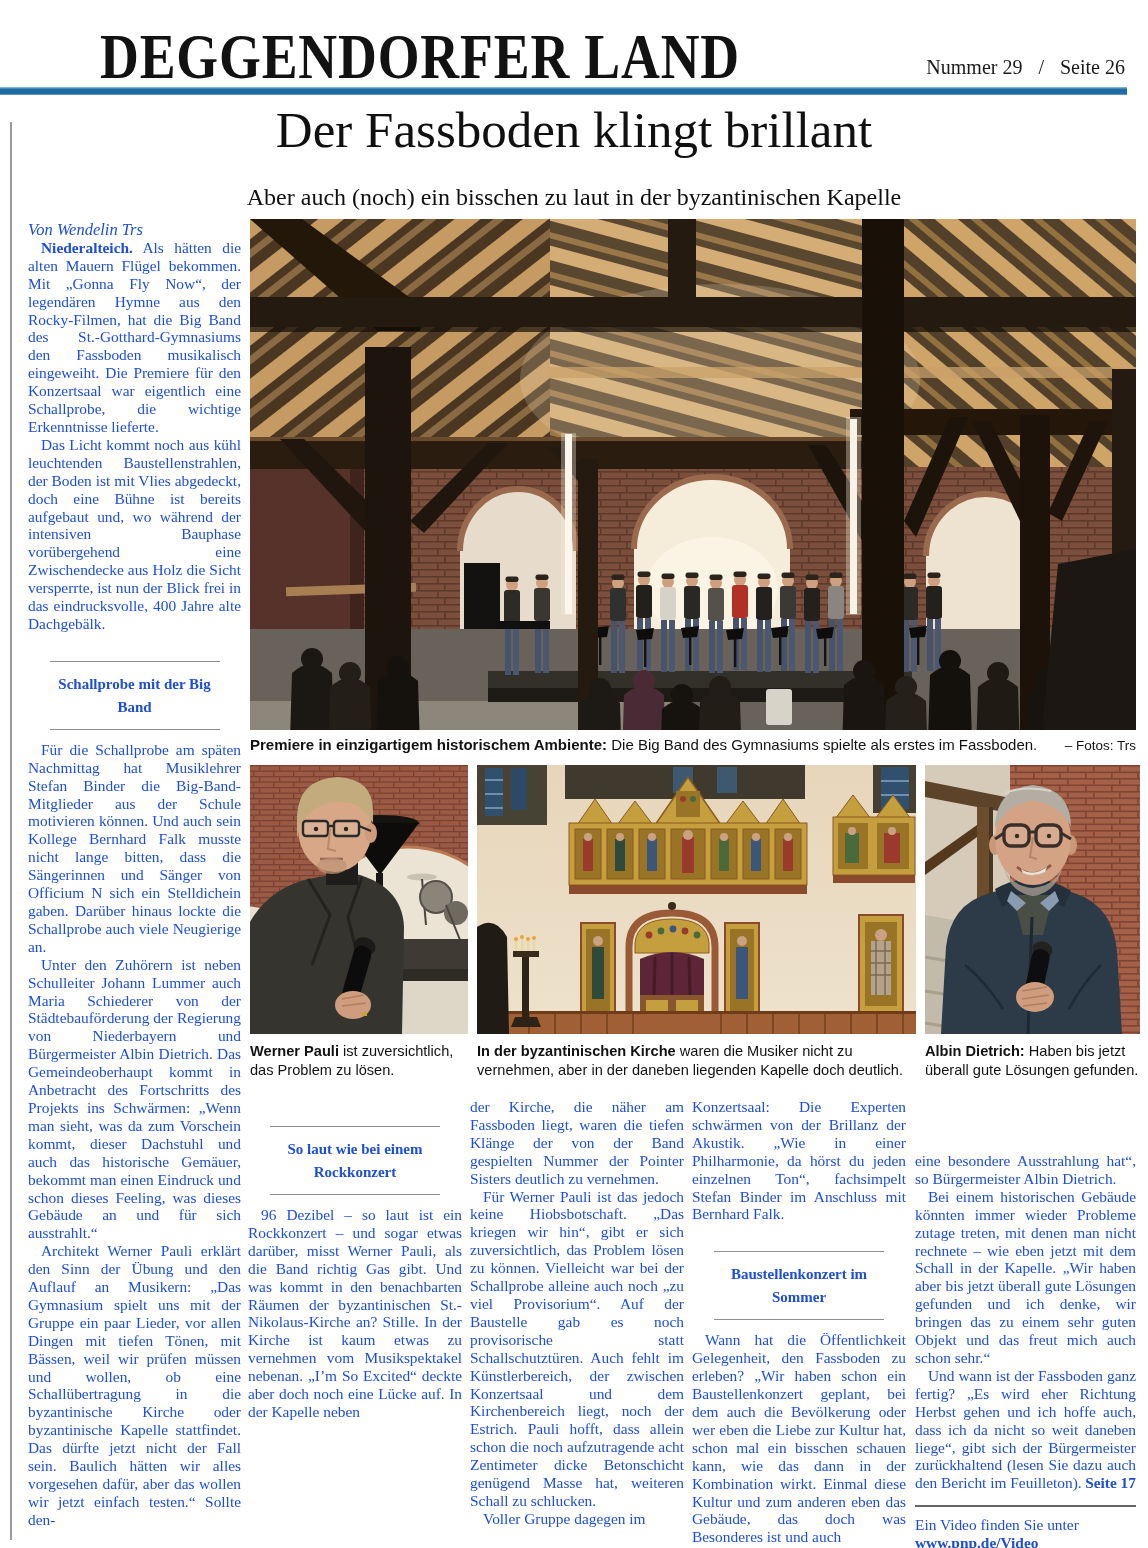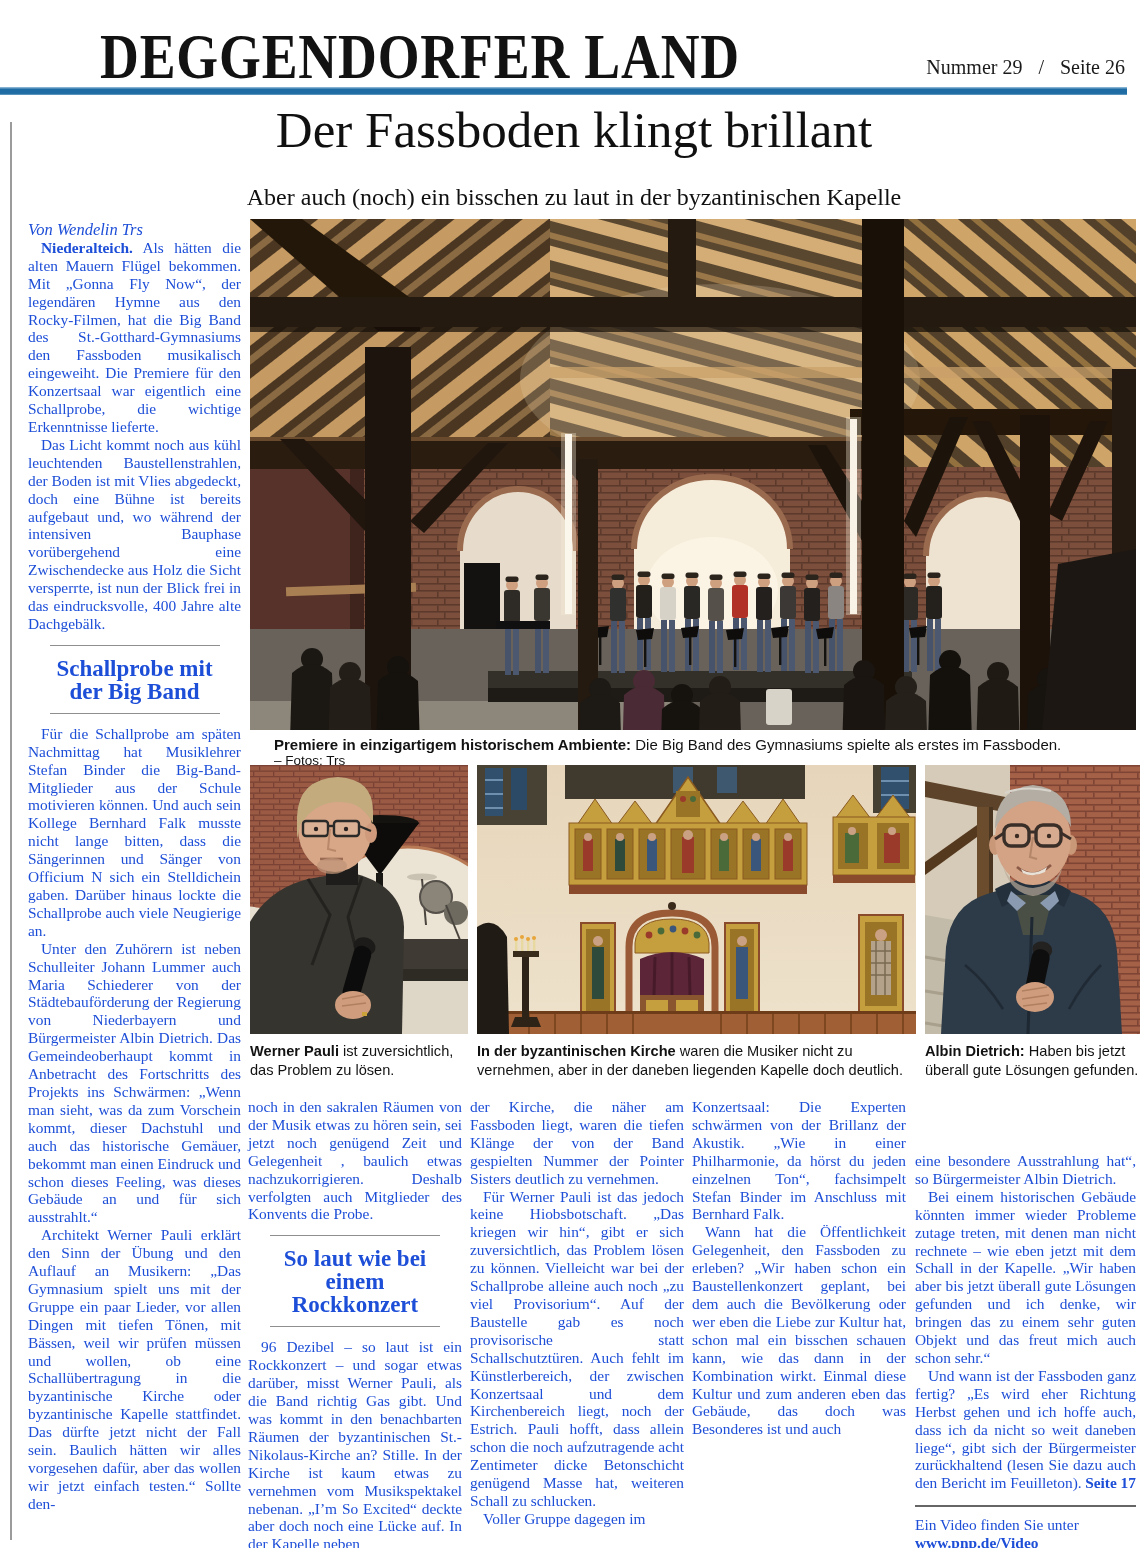--- a/index.html
+++ b/index.html
@@ -14,42 +14,42 @@
   .masthead-rule{left:0;top:87px;width:1127px;height:8px;}
   
   .headline{left:30px;top:102px;width:1088px;text-align:center;font-size:51px;line-height:1.1;color:#101010;}
   .subheadline{left:30px;top:184px;width:1088px;text-align:center;font-size:24px;color:#101010;}
   .vrule{left:10px;top:122px;width:2px;height:1418px;background:#9b9b9b;}
   
   .col{font-size:15.4px;line-height:17.9px;text-align:justify;color:#1d4ed8;}
   .col p{margin:0;}
   .col p.ind{text-indent:13px;}
   .byline{font-style:italic;font-size:16.5px;text-align:left;margin:0 0 15px 0;}
-  .crosshead{width:170px;margin:12px auto 11px;padding:11px 0 10px;border-top:1px solid #8f8f8f;
-        border-bottom:1px solid #8f8f8f;text-align:center;font-weight:bold;font-size:23px;
+  .crosshead{width:170px;margin:28px auto 11px;padding:11px 0 10px;border-top:1px solid #8f8f8f;
+        border-bottom:1px solid #8f8f8f;text-align:center;font-weight:bold;font-size:15px;
         line-height:23px;text-indent:0;}
   .col1{left:28px;top:221px;width:213px;}
   .col2{left:248px;top:1098px;width:214px;}
   .col3{left:470px;top:1098px;width:214px;}
   .col4{left:692px;top:1098px;width:214px;}
   .col5{left:915px;top:1152px;width:221px;}
   .pageref{text-align:right;font-weight:bold;margin-top:-17.9px;}
   .footrule{border:none;border-top:2px solid #666;margin:13px 0 9px;}
   .video-url{font-weight:bold;}
   
   .photo{overflow:hidden;background:#d8d0c2;}
   .photo svg{display:block;width:100%;height:100%;}
   .photo-main{left:250px;top:219px;width:886px;height:511px;}
   .photo-pauli{left:250px;top:765px;width:218px;height:269px;}
   .photo-kirche{left:477px;top:765px;width:439px;height:269px;}
   .photo-dietrich{left:925px;top:765px;width:215px;height:269px;}
   
   .cap{font-family:"Liberation Sans",sans-serif;font-size:14.6px;line-height:18.5px;color:#121212;text-align:left;}
   .cap-main{left:250px;top:736px;width:886px;display:flex;justify-content:space-between;align-items:baseline;
-        font-family:"Liberation Sans",sans-serif;font-size:15px;color:#121212;flex-direction:column;}
+        font-family:"Liberation Sans",sans-serif;font-size:15px;color:#121212;}
   .credit{font-size:13.5px;white-space:nowrap;margin-left:24px;}
   .cap-pauli{left:250px;top:1042px;width:218px;}
   .cap-kirche{left:477px;top:1042px;width:439px;}
   .cap-dietrich{left:925px;top:1042px;width:218px;}
 </style>
 </head>
 <body>
 
 <div id="page">
 
@@ -496,33 +496,33 @@
     <b>Werner Pauli</b><span> ist zuversichtlich, das Problem zu lösen.</span>
   </div>
   <div class="abs cap cap-kirche">
     <b>In der byzantinischen Kirche</b><span> waren die Musiker nicht zu vernehmen, aber in der daneben liegenden Kapelle doch deutlich.</span>
   </div>
   <div class="abs cap cap-dietrich">
     <b>Albin Dietrich:</b><span> Haben bis jetzt überall gute Lösungen gefunden.</span>
   </div>
 
   <div class="abs col col2">
-    <p>noch in den sakralen Räumen von der Musik etwas zu hören sein, sei jetzt noch genügend Zeit und Gelegenheit , baulich etwas nachzukorrigieren. Deshalb verfolgten auch Mitglieder des Konvents die Probe.</p>
     <div class="crosshead">So laut wie bei einem Rockkonzert</div>
     <p class="ind">96 Dezibel – so laut ist ein Rockkonzert – und sogar etwas darüber, misst Werner Pauli, als die Band richtig Gas gibt. Und was kommt in den benachbarten Räumen der byzantinischen St.-Nikolaus-Kirche an? Stille. In der Kirche ist kaum etwas zu vernehmen vom Musikspektakel nebenan. „I’m So Excited“ deckte aber doch noch eine Lücke auf. In der Kapelle neben</p>
   </div>
 
   <div class="abs col col3">
     <p>der Kirche, die näher am Fassboden liegt, waren die tiefen Klänge der von der Band gespielten Nummer der Pointer Sisters deutlich zu vernehmen.</p>
     <p class="ind">Für Werner Pauli ist das jedoch keine Hiobsbotschaft. „Das kriegen wir hin“, gibt er sich zuversichtlich, das Problem lösen zu können. Vielleicht war bei der Schallprobe alleine auch noch „zu viel Provisorium“. Auf der Baustelle gab es noch provisorische statt Schallschutztüren. Auch fehlt im Künstlerbereich, der zwischen Konzertsaal und dem Kirchenbereich liegt, noch der Estrich. Pauli hofft, dass allein schon die noch aufzutragende acht Zentimeter dicke Betonschicht genügend Masse hat, weiteren Schall zu schlucken.</p>
     <p class="ind">Voller Gruppe dagegen im</p>
   </div>
 
   <div class="abs col col4">
     <p>Konzertsaal: Die Experten schwärmen von der Brillanz der Akustik. „Wie in einer Philharmonie, da hörst du jeden einzelnen Ton“, fachsimpelt Stefan Binder im Anschluss mit Bernhard Falk.</p>
+    <div class="crosshead">Baustellenkonzert im Sommer</div>
     <p class="ind">Wann hat die Öffentlichkeit Gelegenheit, den Fassboden zu erleben? „Wir haben schon ein Baustellenkonzert geplant, bei dem auch die Bevölkerung oder wer eben die Liebe zur Kultur hat, schon mal ein bisschen schauen kann, wie das dann in der Kombination wirkt. Einmal diese Kultur und zum anderen eben das Gebäude, das doch was Besonderes ist und auch</p>
   </div>
 
   <div class="abs col col5">
     <p>eine besondere Ausstrahlung hat“, so Bürgermeister Albin Dietrich.</p>
     <p class="ind">Bei einem historischen Gebäude könnten immer wieder Probleme zutage treten, mit denen man nicht rechnete – wie eben jetzt mit dem Schall in der Kapelle. „Wir haben aber bis jetzt überall gute Lösungen gefunden und ich denke, wir bringen das zu einem sehr guten Objekt und das freut mich auch schon sehr.“</p>
     <p class="ind">Und wann ist der Fassboden ganz fertig? „Es wird eher Richtung Herbst gehen und ich hoffe auch, dass ich da nicht so weit daneben liege“, gibt sich der Bürgermeister zurückhaltend (lesen Sie dazu auch den Bericht im Feuilleton).</p>
     <div class="pageref">Seite 17</div>
     <hr class="footrule">
     <p>Ein Video finden Sie unter</p>

